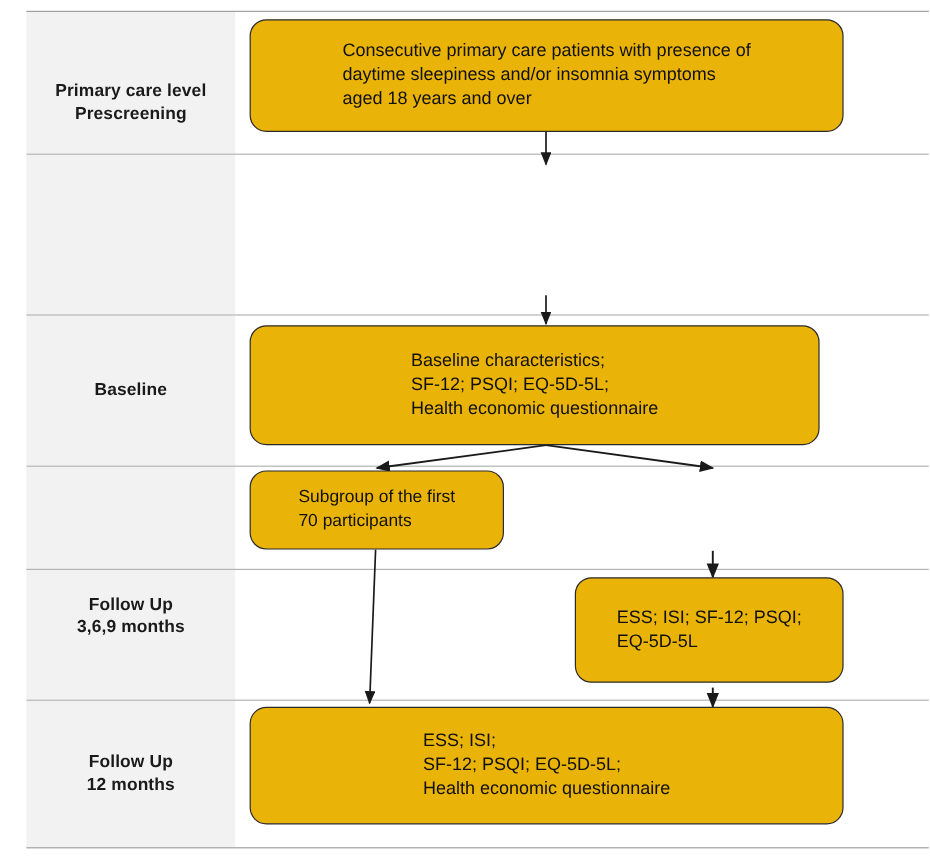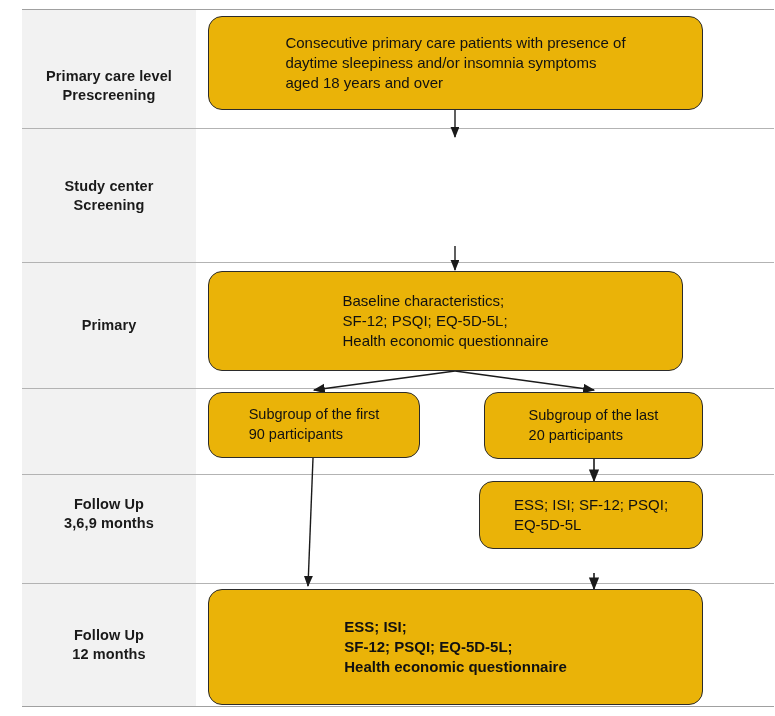--- a/index.html
+++ b/index.html
@@ -88,23 +88,21 @@
   <div class="hline dark" style="top:9px;"></div>
   <div class="hline" style="top:128px;"></div>
   <div class="hline" style="top:262px;"></div>
   <div class="hline" style="top:388px;"></div>
   <div class="hline" style="top:474px;"></div>
   <div class="hline" style="top:583px;"></div>
   <div class="hline dark" style="top:706px;"></div>
 
   <div class="stage-label" style="top:26px;height:119px;white-space:pre-line;">Primary care level
 Prescreening</div>
-  <div class="stage-label" style="top:129px;height:133px;white-space:pre-line;">Study center
-Screening</div>
-  <div class="stage-label" style="top:263px;height:125px;white-space:pre-line;">Primary</div>
+  <div class="stage-label" style="top:263px;height:125px;white-space:pre-line;">Baseline</div>
   <div class="stage-label" style="top:445px;height:138px;white-space:pre-line;">Follow Up
 3,6,9 months</div>
   <div class="stage-label" style="top:584px;height:122px;white-space:pre-line;">Follow Up
 12 months</div>
 
   <svg class="svg-layer" viewBox="0 0 775 716" xmlns="http://www.w3.org/2000/svg">
     <defs>
       <marker id="arrowhead" markerWidth="9" markerHeight="9" refX="7.2" refY="3.2" orient="auto" markerUnits="strokeWidth">
         <path d="M0,0 L8,3.2 L0,6.4 z" fill="#1a1a1a"></path>
       </marker>
@@ -128,25 +126,23 @@
   <div class="box" style="left:208px;top:16px;width:495px;height:94px;">Consecutive primary care patients with presence of
 daytime sleepiness and/or insomnia symptoms
 aged 18 years and over</div>
 
 
   <div class="box" style="left:208px;top:271px;width:475px;height:100px;">Baseline characteristics;
 SF-12; PSQI; EQ-5D-5L;
 Health economic questionnaire</div>
 
   <div class="box small" style="left:208px;top:392px;width:212px;height:66px;">Subgroup of the first
-90 participants</div>
+70 participants</div>
 
-  <div class="box small" style="left:484px;top:392px;width:219px;height:67px;">Subgroup of the last
-20 participants</div>
 
-  <div class="box" style="left:479px;top:481px;width:224px;height:68px;">ESS; ISI; SF-12; PSQI;
+  <div class="box" style="left:479px;top:481px;width:224px;height:88px;">ESS; ISI; SF-12; PSQI;
 EQ-5D-5L</div>
 
-  <div class="box" style="left:208px;top:589px;width:495px;height:116px;font-weight:bold;">ESS; ISI;
+  <div class="box" style="left:208px;top:589px;width:495px;height:98px;">ESS; ISI;
 SF-12; PSQI; EQ-5D-5L;
 Health economic questionnaire</div>
 
 </div>
 
 </body></html>

